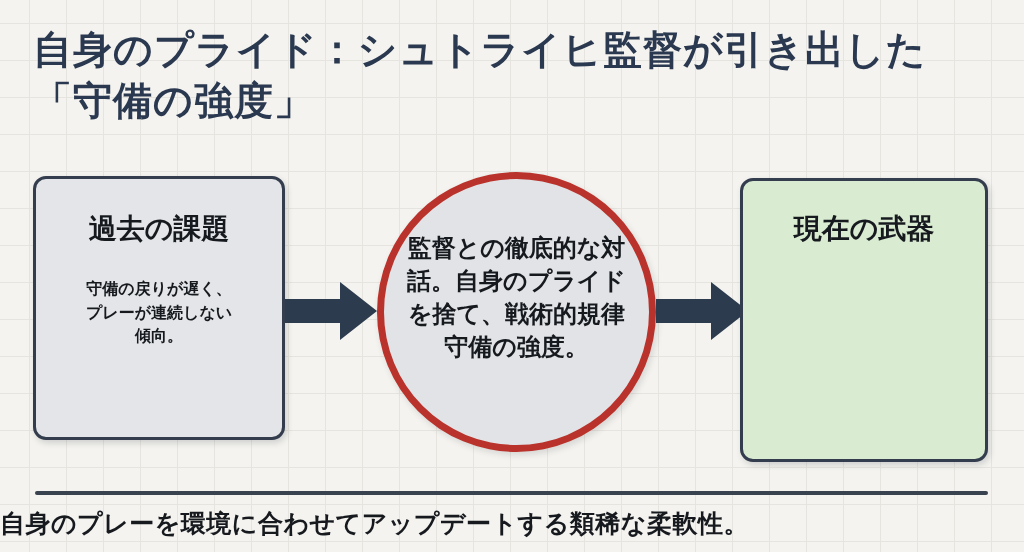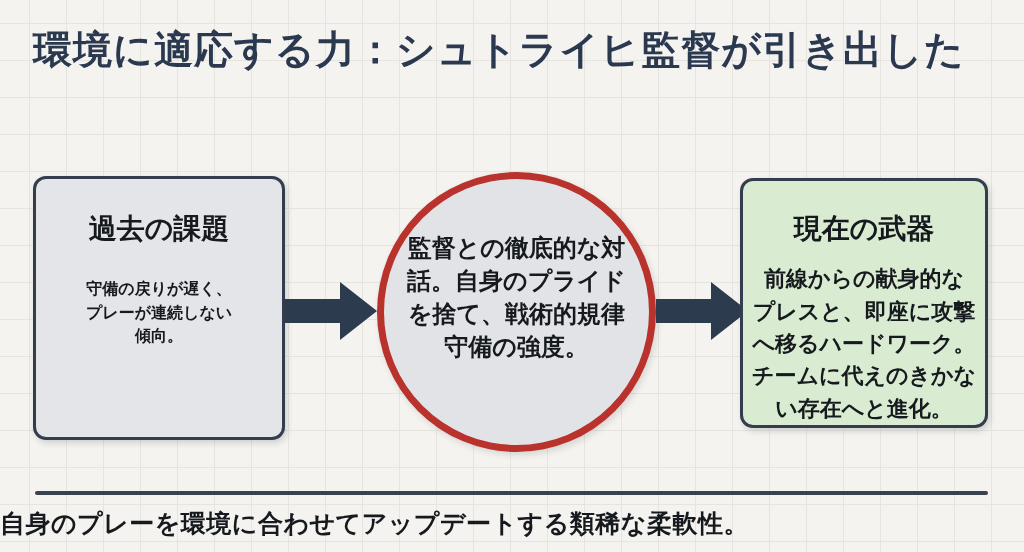--- a/index.html
+++ b/index.html
@@ -37,22 +37,22 @@
     background:var(--box-gray);padding-top:32px;
   }
   .past .node-body{margin-top:30px}
   .turning{
     left:377px;top:172px;width:279px;height:280px;border-radius:50%;
     border:7px solid var(--accent-red);background:var(--circle-fill);
     padding-top:46px;box-shadow:2px 3px 6px rgba(40,50,60,.15);
   }
   .turning .node-body{margin-top:7px;font-size:24px;line-height:1.38}
   .now{
-    left:740px;top:178px;width:248px;height:250px;
-    background:var(--box-green);padding:30px 6px 0 6px;
+    left:740px;top:178px;width:248px;height:284px;
+    background:var(--box-green);padding:30px 6px 0 6px;gap:35px;
   }
   .now .node-body{margin-top:16px;font-size:22px;line-height:1.47}
   .arrow{position:absolute;width:92px;height:58px}
   .arrow path{fill:var(--arrow)}
   .arrow1{left:285px;top:282px}
   .arrow2{left:656px;top:282px}
   .divider{
     position:absolute;left:35px;top:491px;width:953px;height:4px;
     background:var(--divider);border-radius:2px;
   }
@@ -61,21 +61,22 @@
     text-align:left;font-size:25px;font-weight:800;color:var(--ink-body);
     letter-spacing:.5px;
   }
 </style>
 </head>
 <body>
 
 <div class="canvas">
 
   <h1 class="title">
-    <span class="tl">環境に適応する力：シュトライヒ監督が引き出した</span>
+    <span class="tl">自身のプライド：シュトライヒ監督が引き出した</span>
+    <span class="tl">「守備の強度」</span>
   </h1>
 
   <div class="node box past">
     <div class="node-title">過去の課題</div>
     <div class="node-body">守備の戻りが遅く、
 プレーが連続しない
 傾向。</div>
   </div>
 
   <svg class="arrow arrow1" viewBox="0 0 92 58" aria-hidden="true">
@@ -88,24 +89,19 @@
 を捨て、戦術的規律
 守備の強度。</div>
   </div>
 
   <svg class="arrow arrow2" viewBox="0 0 92 58" aria-hidden="true">
     <path d="M0,17 H55 V0 L92,29 L55,58 V41 H0 Z"></path>
   </svg>
 
   <div class="node box now">
     <div class="node-title">現在の武器</div>
-    <div class="node-body">前線からの献身的な
-プレスと、即座に攻撃
-へ移るハードワーク。
-チームに代えのきかな
-い存在へと進化。</div>
   </div>
 
   <div class="divider"></div>
 
   <div class="footer">自身のプレーを環境に合わせてアップデートする類稀な柔軟性。</div>
 
 </div>
 
 </body></html>

